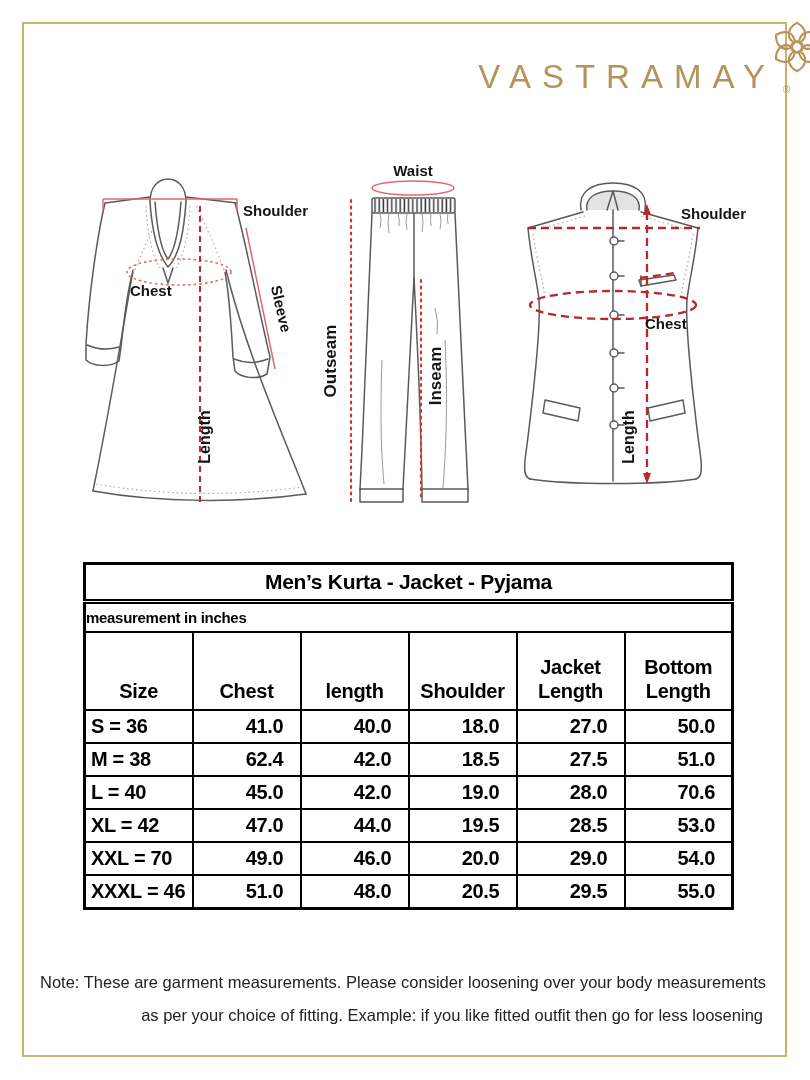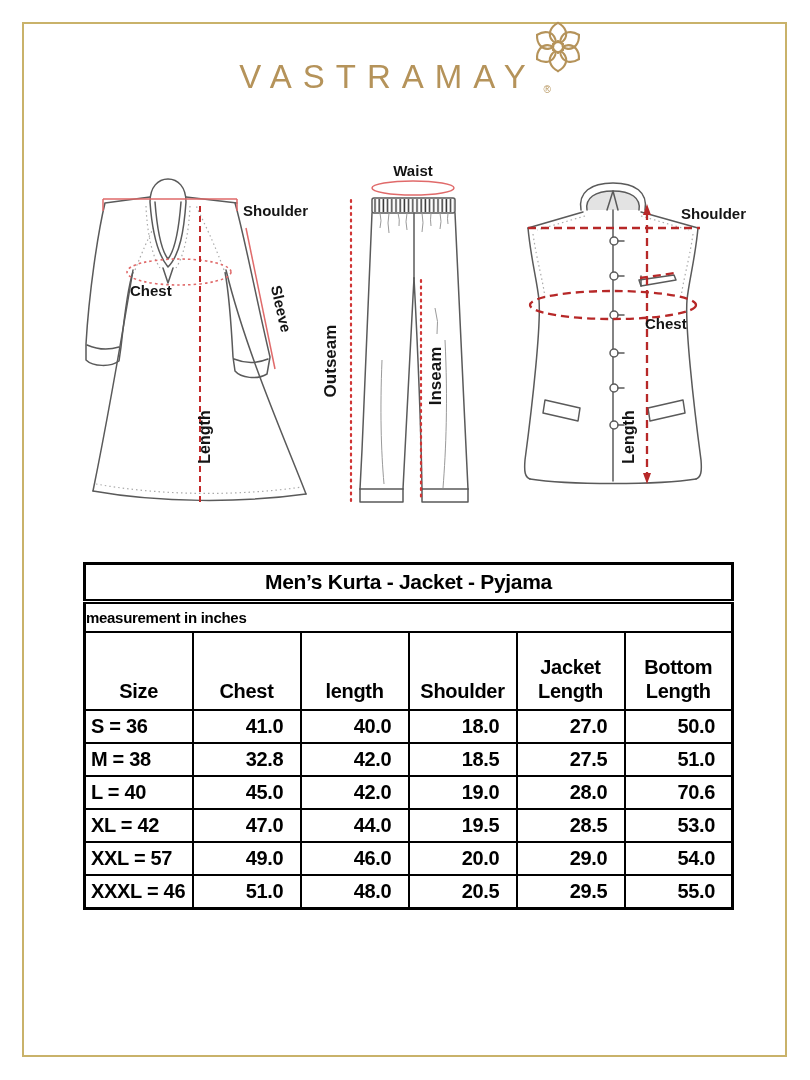--- a/index.html
+++ b/index.html
@@ -1,21 +1,21 @@
 <!DOCTYPE html>
 <html><head>
 <meta charset="utf-8">
 <style>
   html,body{margin:0;padding:0;background:#ffffff;}
   #page{position:relative;width:810px;height:1080px;background:#ffffff;overflow:hidden;
         font-family:"Liberation Sans", sans-serif;}
   .frame{position:absolute;left:22px;top:22px;width:765px;height:1035px;box-sizing:border-box;
          border:2px solid #c9b26a;}
   
-  .logo-row{position:absolute;left:0;top:58px;width:100%;text-align:center;}
+  .logo-row{position:absolute;left:0;top:58px;width:100%;text-align:right;}
   .logo-wrap{display:inline-block;position:relative;padding-right:34px;}
   .logo-text{font-size:33px;letter-spacing:11px;color:#b5935a;font-weight:400;}
   .logo-reg{position:absolute;right:20px;bottom:1px;font-size:10px;color:#b5935a;}
   .logo-emblem{position:absolute;top:-40px;right:-16px;width:58px;height:58px;}
   
   .diag{position:absolute;}
   svg text{font-family:"Liberation Sans", sans-serif;font-weight:bold;fill:#141414;}
   .lbl15{font-size:15px;} .lbl16{font-size:16px;} .lbl17{font-size:17px;}
   .garment{stroke:#5a5a5a;stroke-width:1.5;fill:none;stroke-linejoin:round;stroke-linecap:round;}
   .garment-f{stroke:#5a5a5a;stroke-width:1.5;fill:#ffffff;stroke-linejoin:round;}
@@ -232,21 +232,21 @@
     <tr class="d-row">
       <td class="c-size">S = 36</td>
       <td>41.0</td>
       <td>40.0</td>
       <td>18.0</td>
       <td>27.0</td>
       <td>50.0</td>
     </tr>
     <tr class="d-row">
       <td class="c-size">M = 38</td>
-      <td>32.8</td>
+      <td>62.4</td>
       <td>42.0</td>
       <td>18.5</td>
       <td>27.5</td>
       <td>51.0</td>
     </tr>
     <tr class="d-row">
       <td class="c-size">L = 40</td>
       <td>45.0</td>
       <td>42.0</td>
       <td>19.0</td>
@@ -255,31 +255,35 @@
     </tr>
     <tr class="d-row">
       <td class="c-size">XL = 42</td>
       <td>47.0</td>
       <td>44.0</td>
       <td>19.5</td>
       <td>28.5</td>
       <td>53.0</td>
     </tr>
     <tr class="d-row">
-      <td class="c-size">XXL = 57</td>
+      <td class="c-size">XXL = 70</td>
       <td>49.0</td>
       <td>46.0</td>
       <td>20.0</td>
       <td>29.0</td>
       <td>54.0</td>
     </tr>
     <tr class="d-row">
       <td class="c-size">XXXL = 46</td>
       <td>51.0</td>
       <td>48.0</td>
       <td>20.5</td>
       <td>29.5</td>
       <td>55.0</td>
     </tr>
   </tbody>
     </table>
 
+  <div class="note">
+    <div>Note: These are garment measurements. Please consider loosening over your body measurements</div>
+    <div>as per your choice of fitting. Example: if you like fitted outfit then go for less loosening</div>
+  </div>
 </div>
 
 </body></html>

